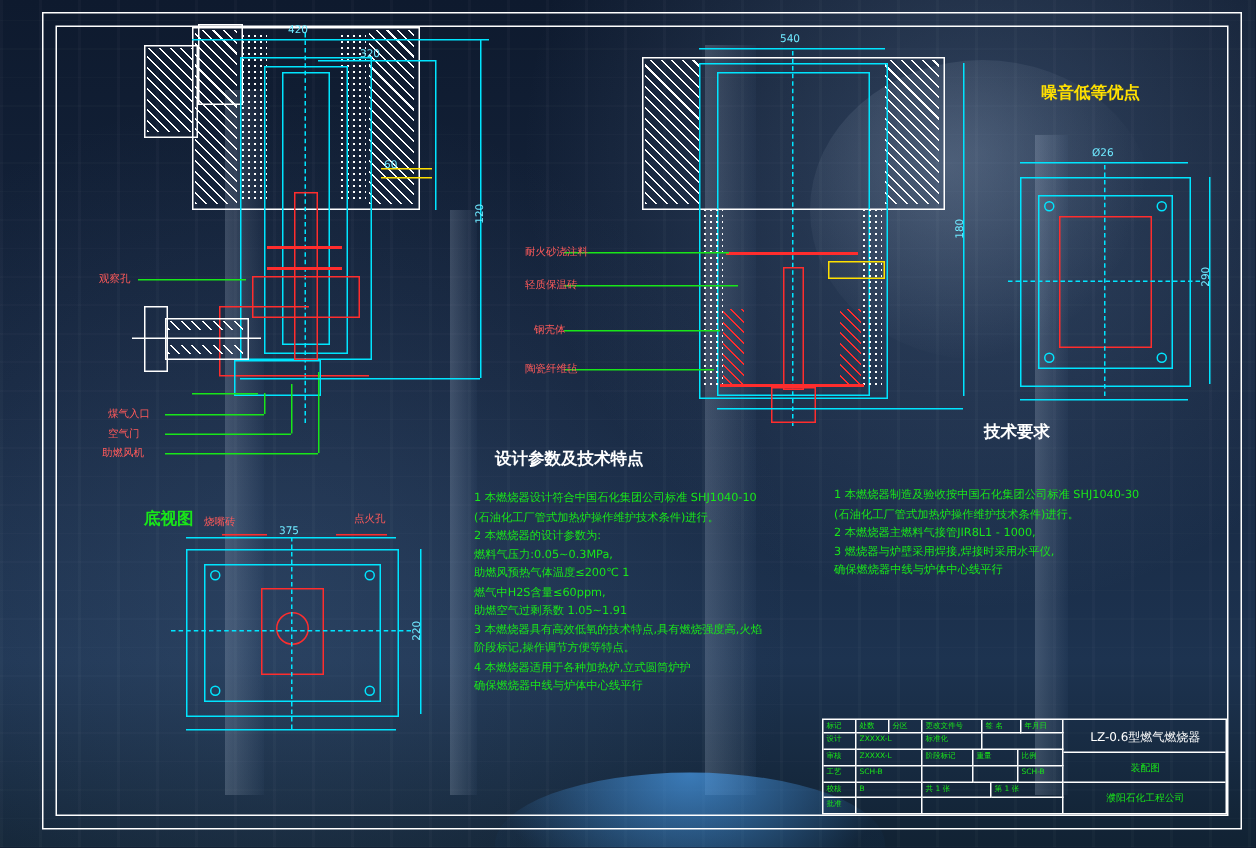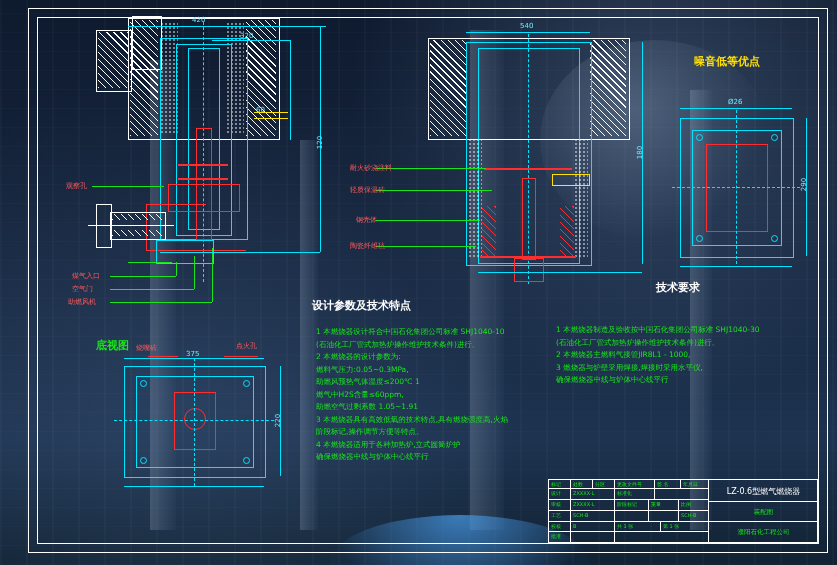--- a/index.html
+++ b/index.html
@@ -209,21 +209,21 @@
       <div class="box c" style="left:215px;top:449px;width:5px;height:5px;border-radius:50%;"></div>
       <div class="ln c h" style="left:96px;top:350px;width:140px;"></div>
       <div class="ln c v" style="left:252px;top:358px;height:110px;"></div>
       <div class="ln c h" style="left:96px;top:478px;width:140px;"></div>
       <div class="ln r h" style="left:120px;top:348px;width:30px;"></div>
       <div class="ln r h" style="left:196px;top:348px;width:34px;"></div>
     </div>
     <div class="t red" style="left:108px;top:336px;">烧嘴砖</div>
     <div class="t red" style="left:208px;top:334px;">点火孔</div>
 
-    <div class="ttl" style="left:284px;top:290px;">设计参数及技术特点</div>
+    <div class="ttl" style="left:302px;top:290px;">设计参数及技术特点</div>
     <div class="spec" style="left:288px;top:318px;">
       <div>1 本燃烧器设计符合中国石化集团公司标准 SHJ1040-10</div>
       <div>   (石油化工厂管式加热炉操作维护技术条件)进行。</div>
       <div>2 本燃烧器的设计参数为:</div>
       <div>    燃料气压力:0.05~0.3MPa,</div>
       <div>    助燃风预热气体温度≤200℃ 1</div>
       <div>    燃气中H2S含量≤60ppm,</div>
       <div>    助燃空气过剩系数 1.05~1.91</div>
       <div>3 本燃烧器具有高效低氧的技术特点,具有燃烧强度高,火焰</div>
       <div>   阶段标记,操作调节方便等特点。</div>

